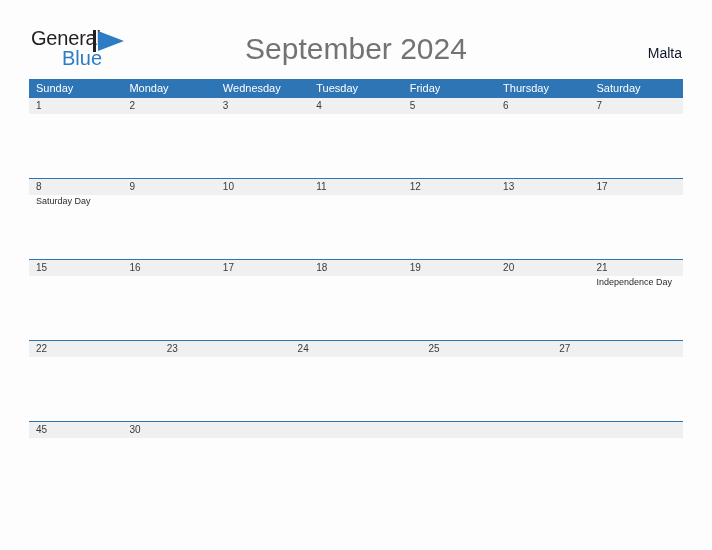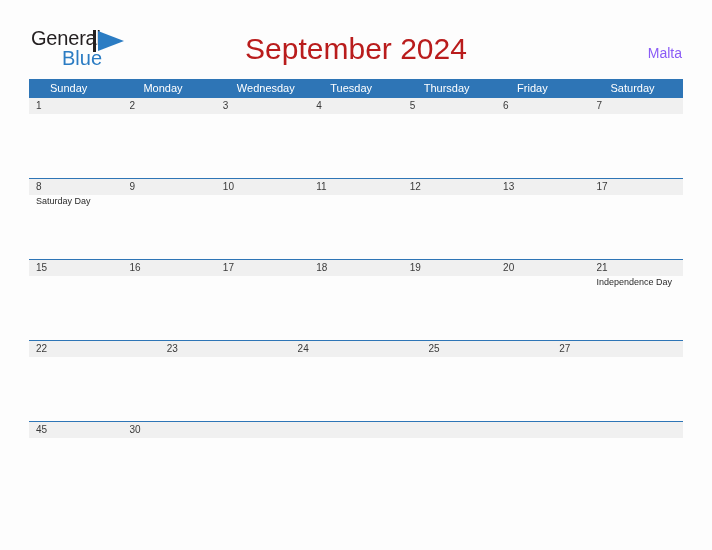--- a/index.html
+++ b/index.html
@@ -55,52 +55,52 @@
     height: 22px;
   }
 
   .cal-title {
     position: absolute;
     left: 0;
     right: 0;
     top: 32px;
     text-align: center;
     font-size: 30px;
-    color: #b91c1c;
+    color: #737373;
     font-weight: normal;
     letter-spacing: 0px;
   }
 
   .cal-country {
     position: absolute;
     right: 30px;
     top: 45px;
     font-size: 14px;
-    color: #8b5cf6;
+    color: #0f172a;
   }
 
   
   .calendar {
     position: absolute;
     left: 29px;
     top: 79px;
     width: 654px;
   }
 
   .weekday-header {
     display: flex;
     background: #2e75b6;
     height: 18px;
   }
   .weekday-cell {
     flex: 1 1 0;
     color: #ffffff;
     font-size: 11px;
     line-height: 18px;
-    padding-left: 21px;
+    padding-left: 7px;
     box-sizing: border-box;
     white-space: nowrap;
     overflow: hidden;
   }
 
   .week-row {
     position: relative;
     height: 81px;
     border-top: 1px solid #2e75b6;
     box-sizing: border-box;
@@ -170,22 +170,22 @@
   <div class="cal-country">Malta</div>
 </div>
 
 <div class="calendar">
 
   <div class="weekday-header">
     <div class="weekday-cell">Sunday</div>
     <div class="weekday-cell">Monday</div>
     <div class="weekday-cell">Wednesday</div>
     <div class="weekday-cell">Tuesday</div>
+    <div class="weekday-cell">Friday</div>
     <div class="weekday-cell">Thursday</div>
-    <div class="weekday-cell">Friday</div>
     <div class="weekday-cell">Saturday</div>
   </div>
 
   <div class="week-row">
     <div class="band"></div>
     <div class="day-cells">
       <div class="day-cell">
         <span class="day-number">1</span>
         <div class="day-events"></div>
       </div>

